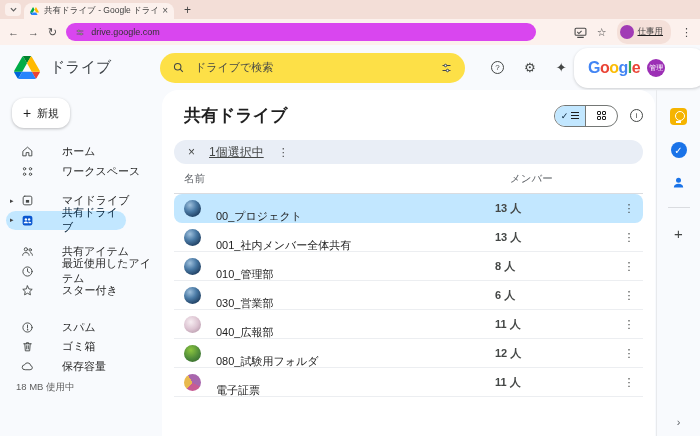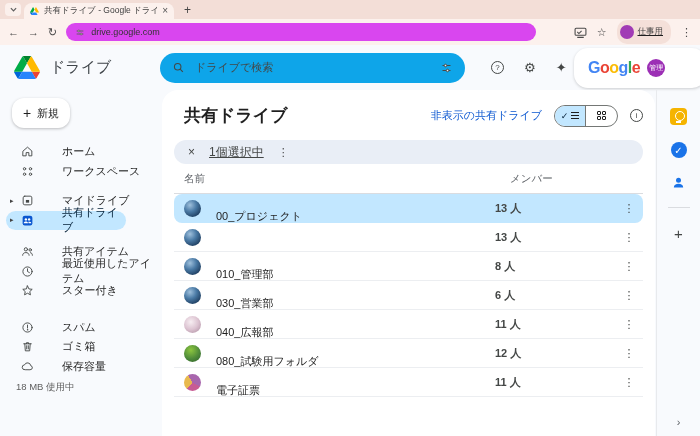--- a/index.html
+++ b/index.html
@@ -21,21 +21,21 @@
   .toolbar-right { display:flex; align-items:center; gap:10px; margin-left:auto; }
   .profile-chip { height:24px; background:#f4e0d9; border-radius:10px; display:flex; align-items:center; gap:4px; padding:2px 8px 2px 3px;text-decoration:underline; }
   .profile-dot { width:14px; height:14px; border-radius:50%; background:#a13bb5; }
   .profile-name { font-size:8.5px; color:#3a3a3a; }
   .kebab { font-size:11px; color:#4a4a4a; letter-spacing:0; }
 
   
   .app-header { position:absolute; top:45px; left:0; width:700px; height:45px; display:flex; align-items:center; }
   .brand { display:flex; align-items:center; gap:10px; padding-left:14px; width:160px; }
   .brand-name { font-size:15px; color:#3f4449; }
-  .searchbar { width:305px; height:30px; background:#0ea5e9; border-radius:15px; display:flex; align-items:center; padding:0 12px; gap:10px; }
+  .searchbar { width:305px; height:30px; background:#fde047; border-radius:15px; display:flex; align-items:center; padding:0 12px; gap:10px; }
   .search-ph { font-size:11px; color:#444746; flex:1; }
   .hdr-icons { display:flex; align-items:center; gap:20px; margin-left:26px; color:#444746; }
   .circle-q { width:13px; height:13px; border:1.2px solid #444746; border-radius:50%; font-size:8px; display:flex; align-items:center; justify-content:center; }
   .glyph { font-size:13px; line-height:1; }
   .appgrid { width:11px; height:11px; display:grid; grid-template-columns:repeat(3,1fr); gap:1.5px; }
   .appgrid i { width:2.4px; height:2.4px; border-radius:50%; background:#444746; }
   .google-card { position:absolute; right:-6px; top:3px; width:132px; height:40px; background:#fff; border-radius:14px; box-shadow:0 1px 3px rgba(0,0,0,.18); display:flex; align-items:center; gap:7px; padding-left:14px; }
   .gword { font-size:16px; font-weight:bold; letter-spacing:-.5px; }
   .gword span:nth-child(1){color:#4285F4}.gword span:nth-child(2){color:#EA4335}.gword span:nth-child(3){color:#FBBC05}.gword span:nth-child(4){color:#4285F4}.gword span:nth-child(5){color:#34A853}.gword span:nth-child(6){color:#EA4335}
   .admin-dot { width:18px; height:18px; border-radius:50%; background:#9c2fb5; color:#fff; font-size:7px; display:flex; align-items:center; justify-content:center; }
@@ -275,21 +275,20 @@
         </svg>
       <span>保存容量</span>
     </div>
     <div class="storage-txt">18 MB 使用中</div>
   </nav>
 
   <main class="card">
     <div class="card-head">
       <h1 class="page-title">共有ドライブ</h1>
       <div class="head-right">
-        <a class="hidden-link">非表示の共有ドライブ</a>
         <div class="view-toggle">
           <div class="vseg on">
             <span class="check">✓</span>
             <span class="listlines"></span>
           </div>
           <div class="vseg">
             <span class="gridicn">
                 <i></i>
                 <i></i>
                 <i></i>
@@ -313,20 +312,21 @@
     </div>
 
     <div class="row sel-row">
       <span class="avatar" style="background:radial-gradient(circle at 35% 30%, #9fc0dc 0%, #4a7aa5 40%, #1d3c5e 80%, #10263f 100%)"></span>
       <span class="row-name">00_プロジェクト</span>
       <span class="row-members">13 人</span>
       <span class="row-kebab">⋮</span>
     </div>
     <div class="row">
       <span class="avatar" style="background:radial-gradient(circle at 35% 30%, #9fc0dc 0%, #4a7aa5 40%, #1d3c5e 80%, #10263f 100%)"></span>
+      <span class="row-name">001_社内メンバー全体共有</span>
       <span class="row-members">13 人</span>
       <span class="row-kebab">⋮</span>
     </div>
     <div class="row">
       <span class="avatar" style="background:radial-gradient(circle at 35% 30%, #9fc0dc 0%, #4a7aa5 40%, #1d3c5e 80%, #10263f 100%)"></span>
       <span class="row-name">010_管理部</span>
       <span class="row-members">8 人</span>
       <span class="row-kebab">⋮</span>
     </div>
     <div class="row">

